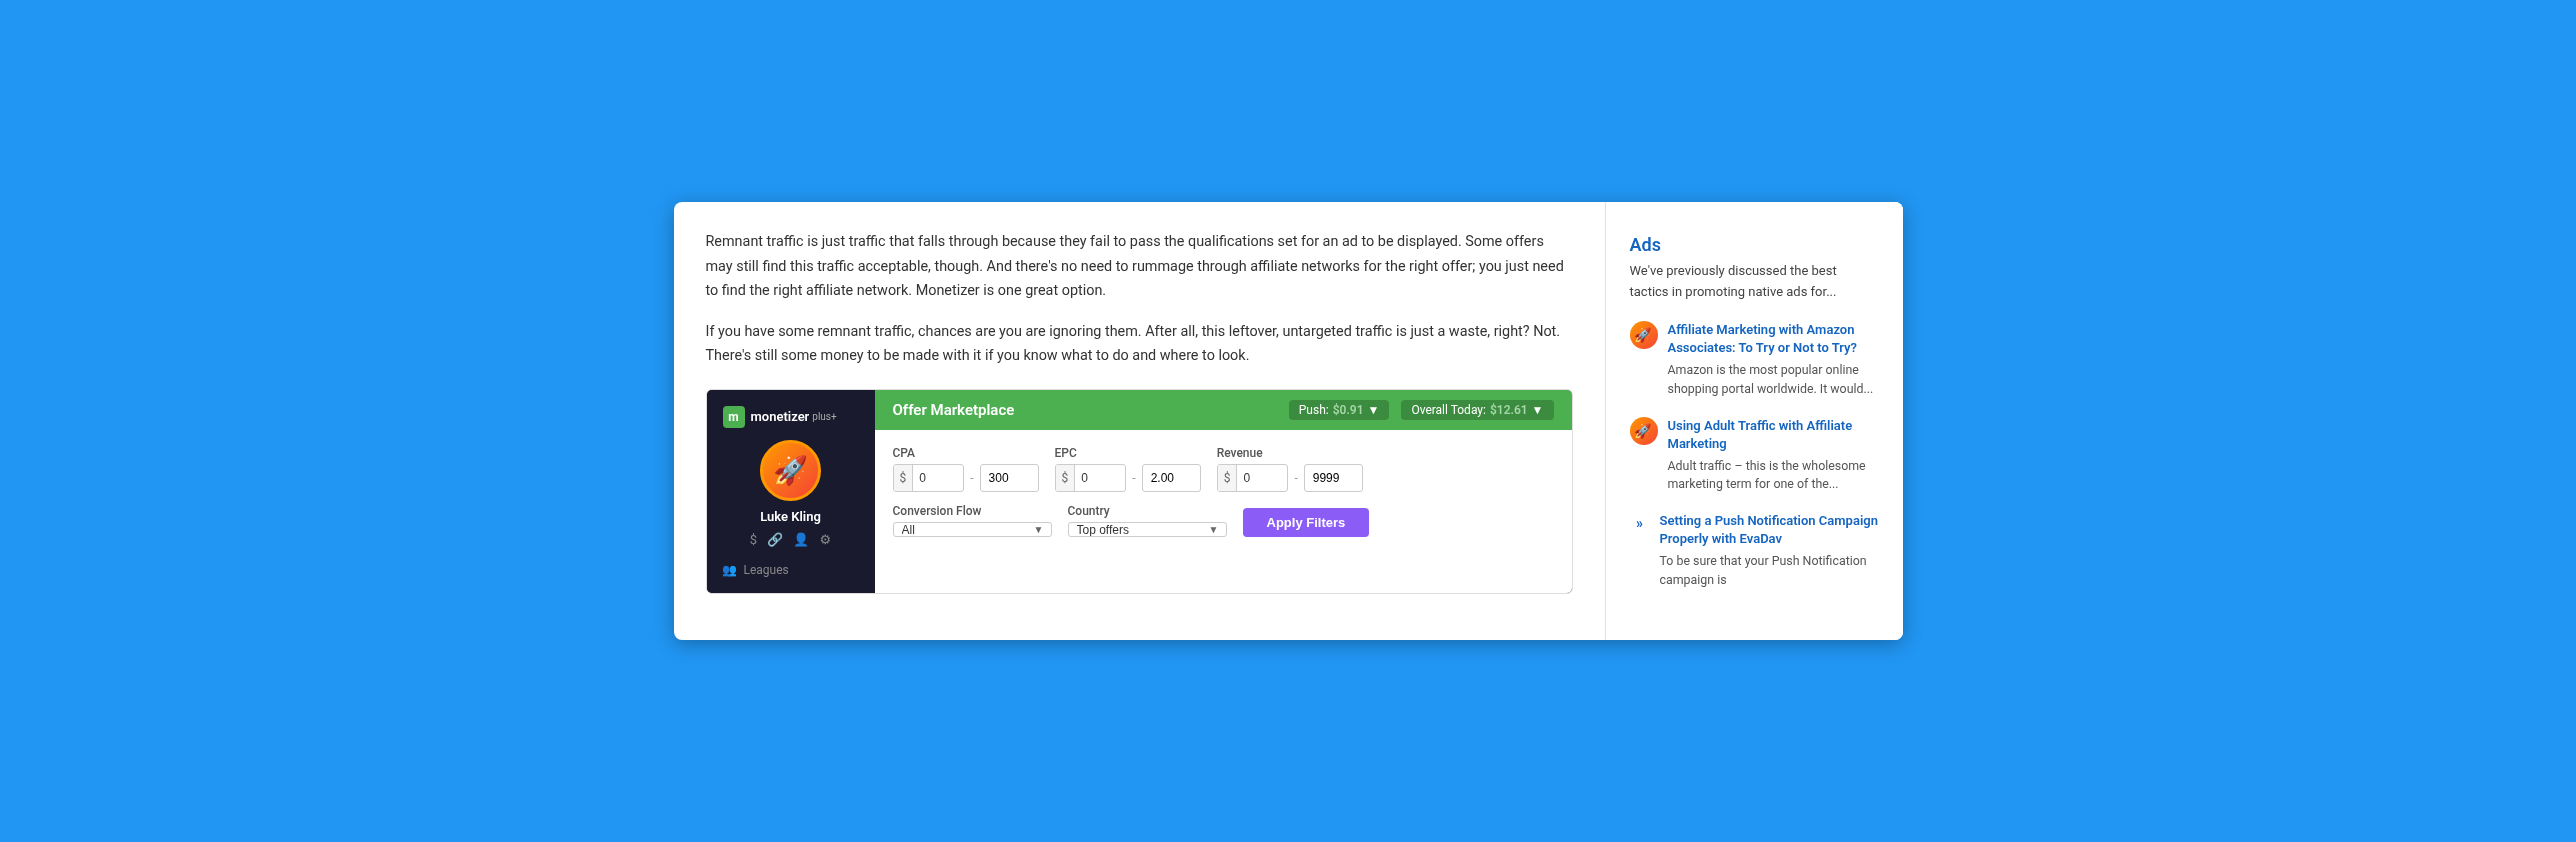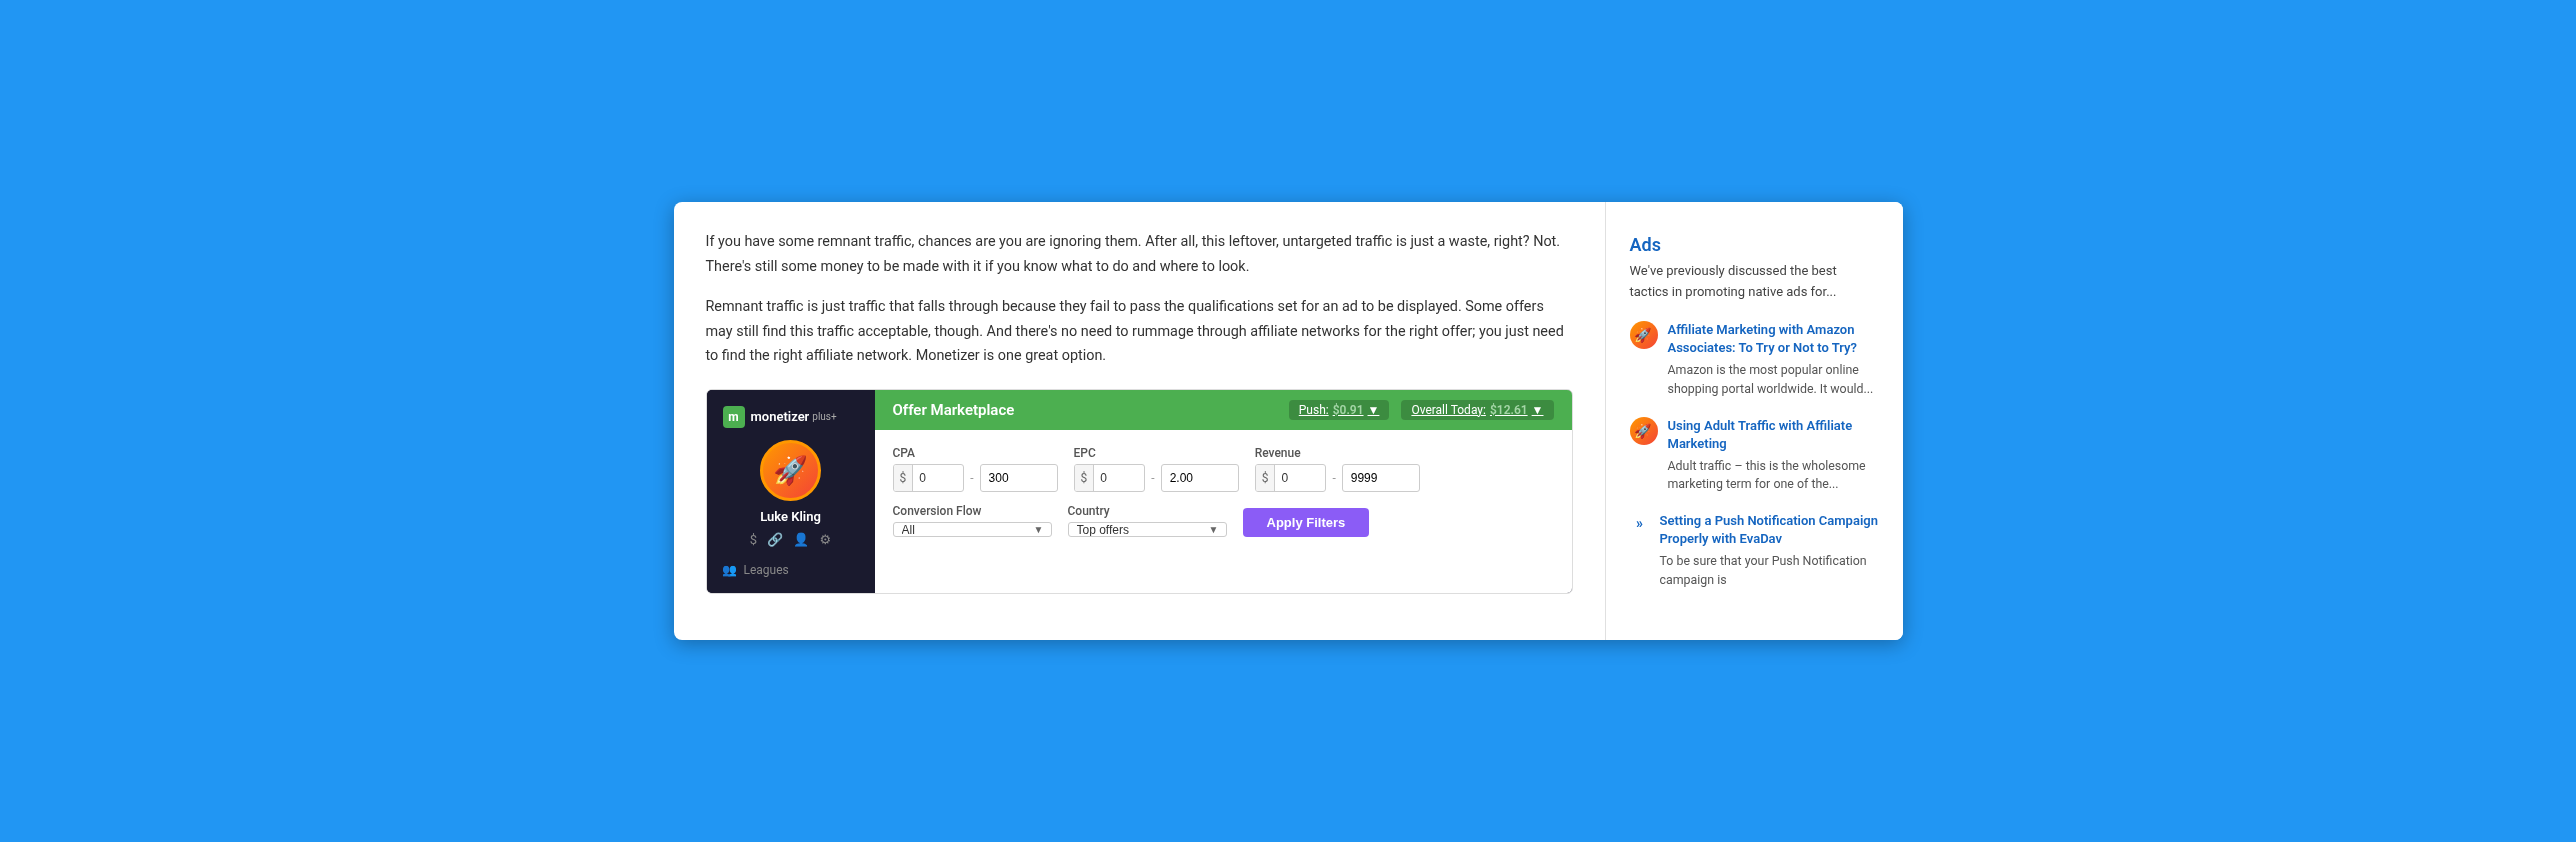--- a/index.html
+++ b/index.html
@@ -147,21 +147,20 @@
     }
     .stat-pill {
       background: rgba(0,0,0,0.2);
       border-radius: 4px;
       padding: 3px 10px;
       color: white;
       font-size: 12px;
       display: flex;
       align-items: center;
       gap: 4px;
-      text-decoration: underline;
     }
     .stat-pill .stat-value {
       color: #A5D6A7;
       font-weight: 600;
     }
     .widget-body {
       padding: 16px 18px;
     }
     .filter-row {
       display: flex;
@@ -212,21 +211,21 @@
     .range-separator {
       color: #999;
       font-size: 12px;
     }
     .range-input-plain {
       border: 1px solid #ccc;
       border-radius: 3px;
       height: 28px;
       padding: 0 8px;
       font-size: 12px;
-      width: 78px;
+      width: 59px;
       outline: none;
     }
     .filter-select-wrapper {
       position: relative;
       display: flex;
       align-items: center;
     }
     .filter-select {
       appearance: none;
       border: 1px solid #ccc;
@@ -320,22 +319,22 @@
       font-size: 12.4px;
       line-height: 1.5;
     }
   </style>
 </head>
 <body>
 
 <div class="outer-container">
 
   <div class="main-content">
+    <p class="article-text">Remnant traffic is just traffic that falls through because they fail to pass the qualifications set for an ad to be displayed. Some offers may still find this traffic acceptable, though. And there's no need to rummage through affiliate networks for the right offer; you just need to find the right affiliate network. Monetizer is one great option.</p>
     <p class="article-text">If you have some remnant traffic, chances are you are ignoring them. After all, this leftover, untargeted traffic is just a waste, right? Not. There's still some money to be made with it if you know what to do and where to look.</p>
-    <p class="article-text">Remnant traffic is just traffic that falls through because they fail to pass the qualifications set for an ad to be displayed. Some offers may still find this traffic acceptable, though. And there's no need to rummage through affiliate networks for the right offer; you just need to find the right affiliate network. Monetizer is one great option.</p>
 
     <div class="monetizer-widget">
       <div class="widget-header">
 
         <div class="widget-sidebar">
           <div class="widget-logo">
             <div class="logo-icon">m</div>
             <span class="logo-text">monetizer</span>
             <span class="logo-plus">plus+</span>
           </div>

